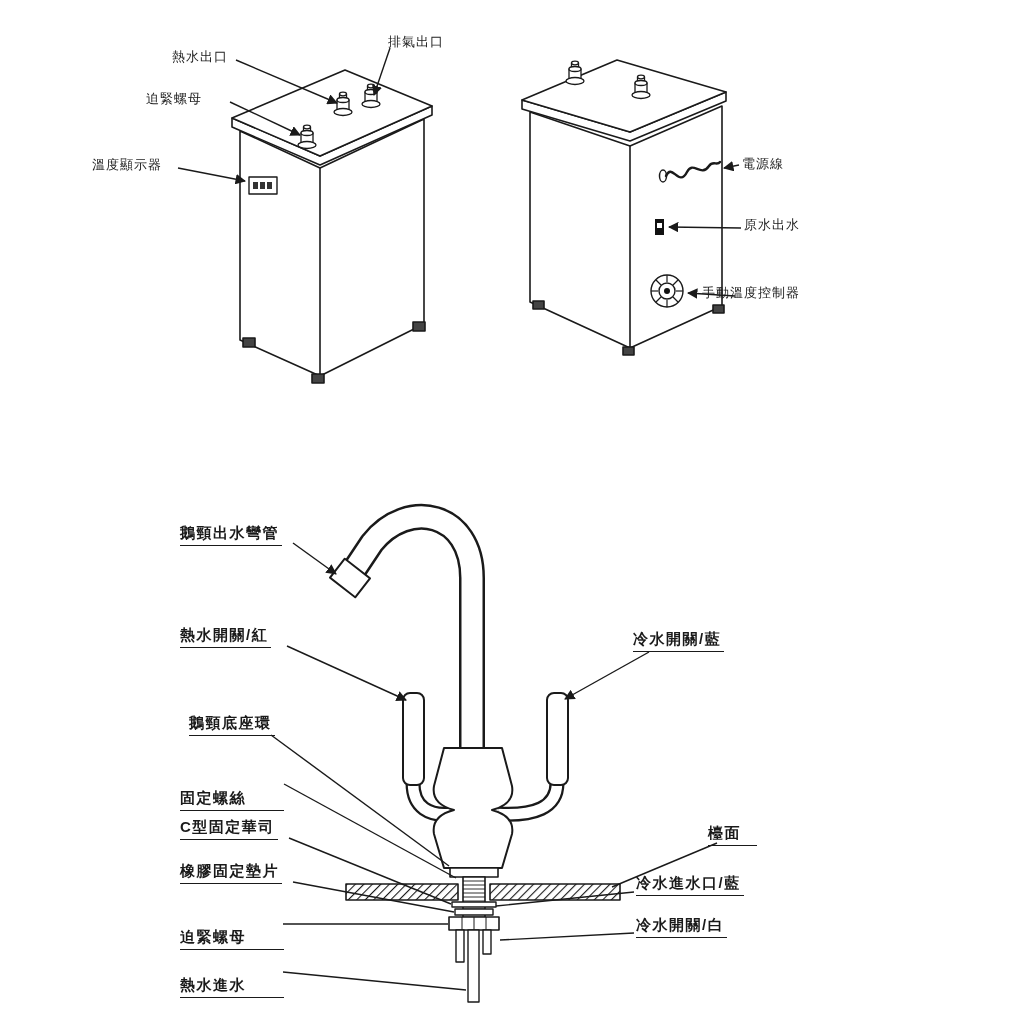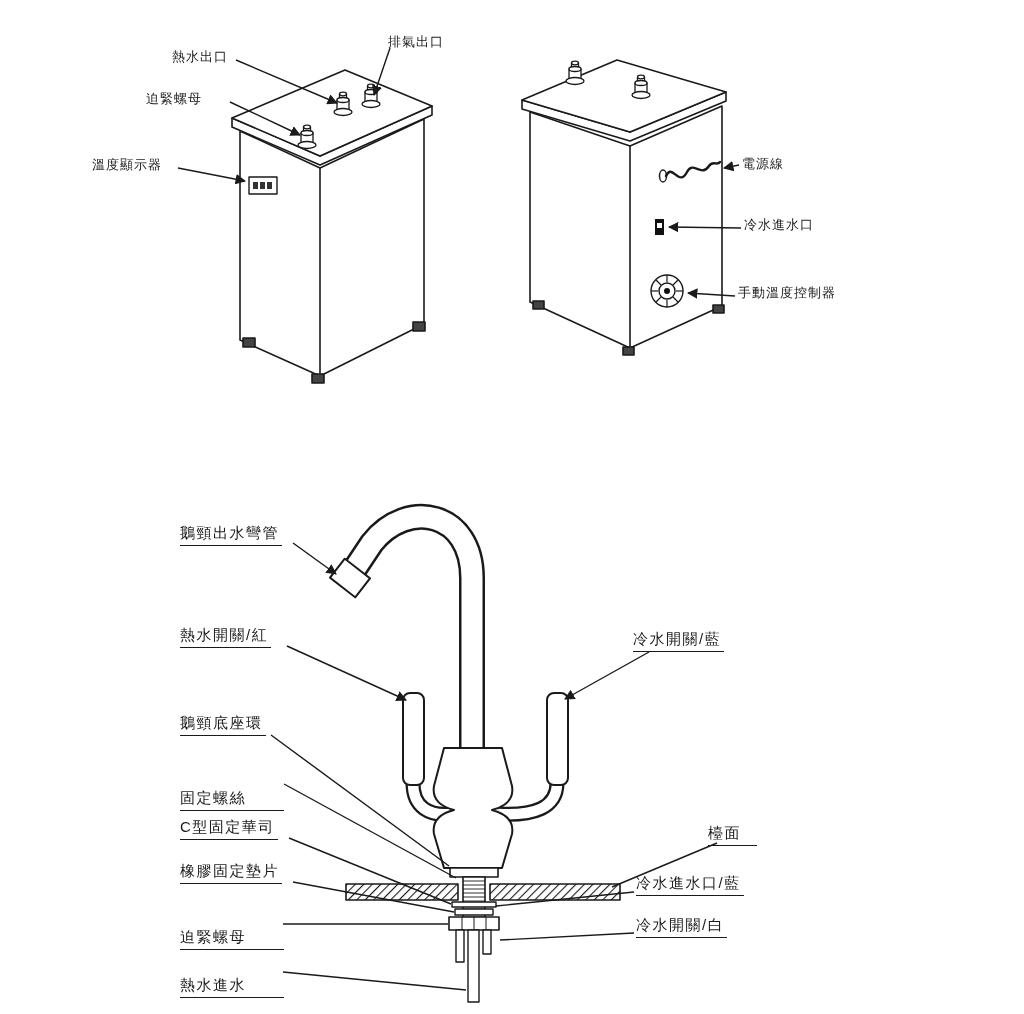--- a/index.html
+++ b/index.html
@@ -2,21 +2,21 @@
 <html><head>
 <meta charset="utf-8">
 <style>
   * { margin:0; padding:0; box-sizing:border-box; }
   html,body { background:#ffffff; }
   body { font-family:"Liberation Sans","DejaVu Sans",sans-serif; }
   .canvas { position:relative; width:1024px; height:1014px; background:#ffffff; overflow:hidden; }
   svg.art { position:absolute; left:0; top:0; }
   .lbl { position:absolute; white-space:nowrap; color:#1a1a1a; }
   .lbl.top { font-size:13px; letter-spacing:1px;font-family:Liberation Serif, serif; }
-  .lbl.bottom { font-size:15px; font-weight:normal; letter-spacing:1.5px;
+  .lbl.bottom { font-size:15px; font-weight:bold; letter-spacing:1.5px;
                 border-bottom:1.6px solid #1a1a1a; padding:0 3px 2px 0; }
   .pr-lg { padding-right:38px !important;margin-top:24px; }
   .pr-md { padding-right:16px !important; }
 </style>
 </head>
 <body>
 
 <div class="canvas">
 
   <svg class="art" width="1024" height="1014" viewBox="0 0 1024 1014">
@@ -168,27 +168,27 @@
       <line x1="634" y1="933" x2="500" y2="940"></line>
     </g>
   </svg>
 
   <div class="lbl top" style="left:172px;top:48px">熱水出口</div>
   <div class="lbl top" style="left:388px;top:33px">排氣出口</div>
   <div class="lbl top" style="left:146px;top:90px">迫緊螺母</div>
   <div class="lbl top" style="left:92px;top:156px">溫度顯示器</div>
 
   <div class="lbl top" style="left:742px;top:155px">電源線</div>
-  <div class="lbl top" style="left:744px;top:216px">冷水進水口</div>
-  <div class="lbl top" style="left:738px;top:284px">手動溫度控制器</div>
+  <div class="lbl top" style="left:744px;top:216px">原水出水</div>
+  <div class="lbl top" style="left:702px;top:284px">手動溫度控制器</div>
 
   <div class="lbl bottom" style="left:180px;top:524px">鵝頸出水彎管</div>
   <div class="lbl bottom" style="left:180px;top:626px">熱水開關/紅</div>
   <div class="lbl bottom" style="left:633px;top:630px">冷水開關/藍</div>
-  <div class="lbl bottom" style="left:180px;top:714px">鵝頸底座環</div>
+  <div class="lbl bottom" style="left:189px;top:714px">鵝頸底座環</div>
   <div class="lbl bottom pr-lg" style="left:180px;top:765px">固定螺絲</div>
   <div class="lbl bottom" style="left:180px;top:818px">C型固定華司</div>
   <div class="lbl bottom" style="left:180px;top:862px">橡膠固定墊片</div>
   <div class="lbl bottom pr-lg" style="left:180px;top:904px">迫緊螺母</div>
   <div class="lbl bottom pr-lg" style="left:180px;top:952px">熱水進水</div>
   <div class="lbl bottom pr-md" style="left:708px;top:824px">檯面</div>
   <div class="lbl bottom" style="left:636px;top:874px">冷水進水口/藍</div>
   <div class="lbl bottom" style="left:636px;top:916px">冷水開關/白</div>
 
 </div>

